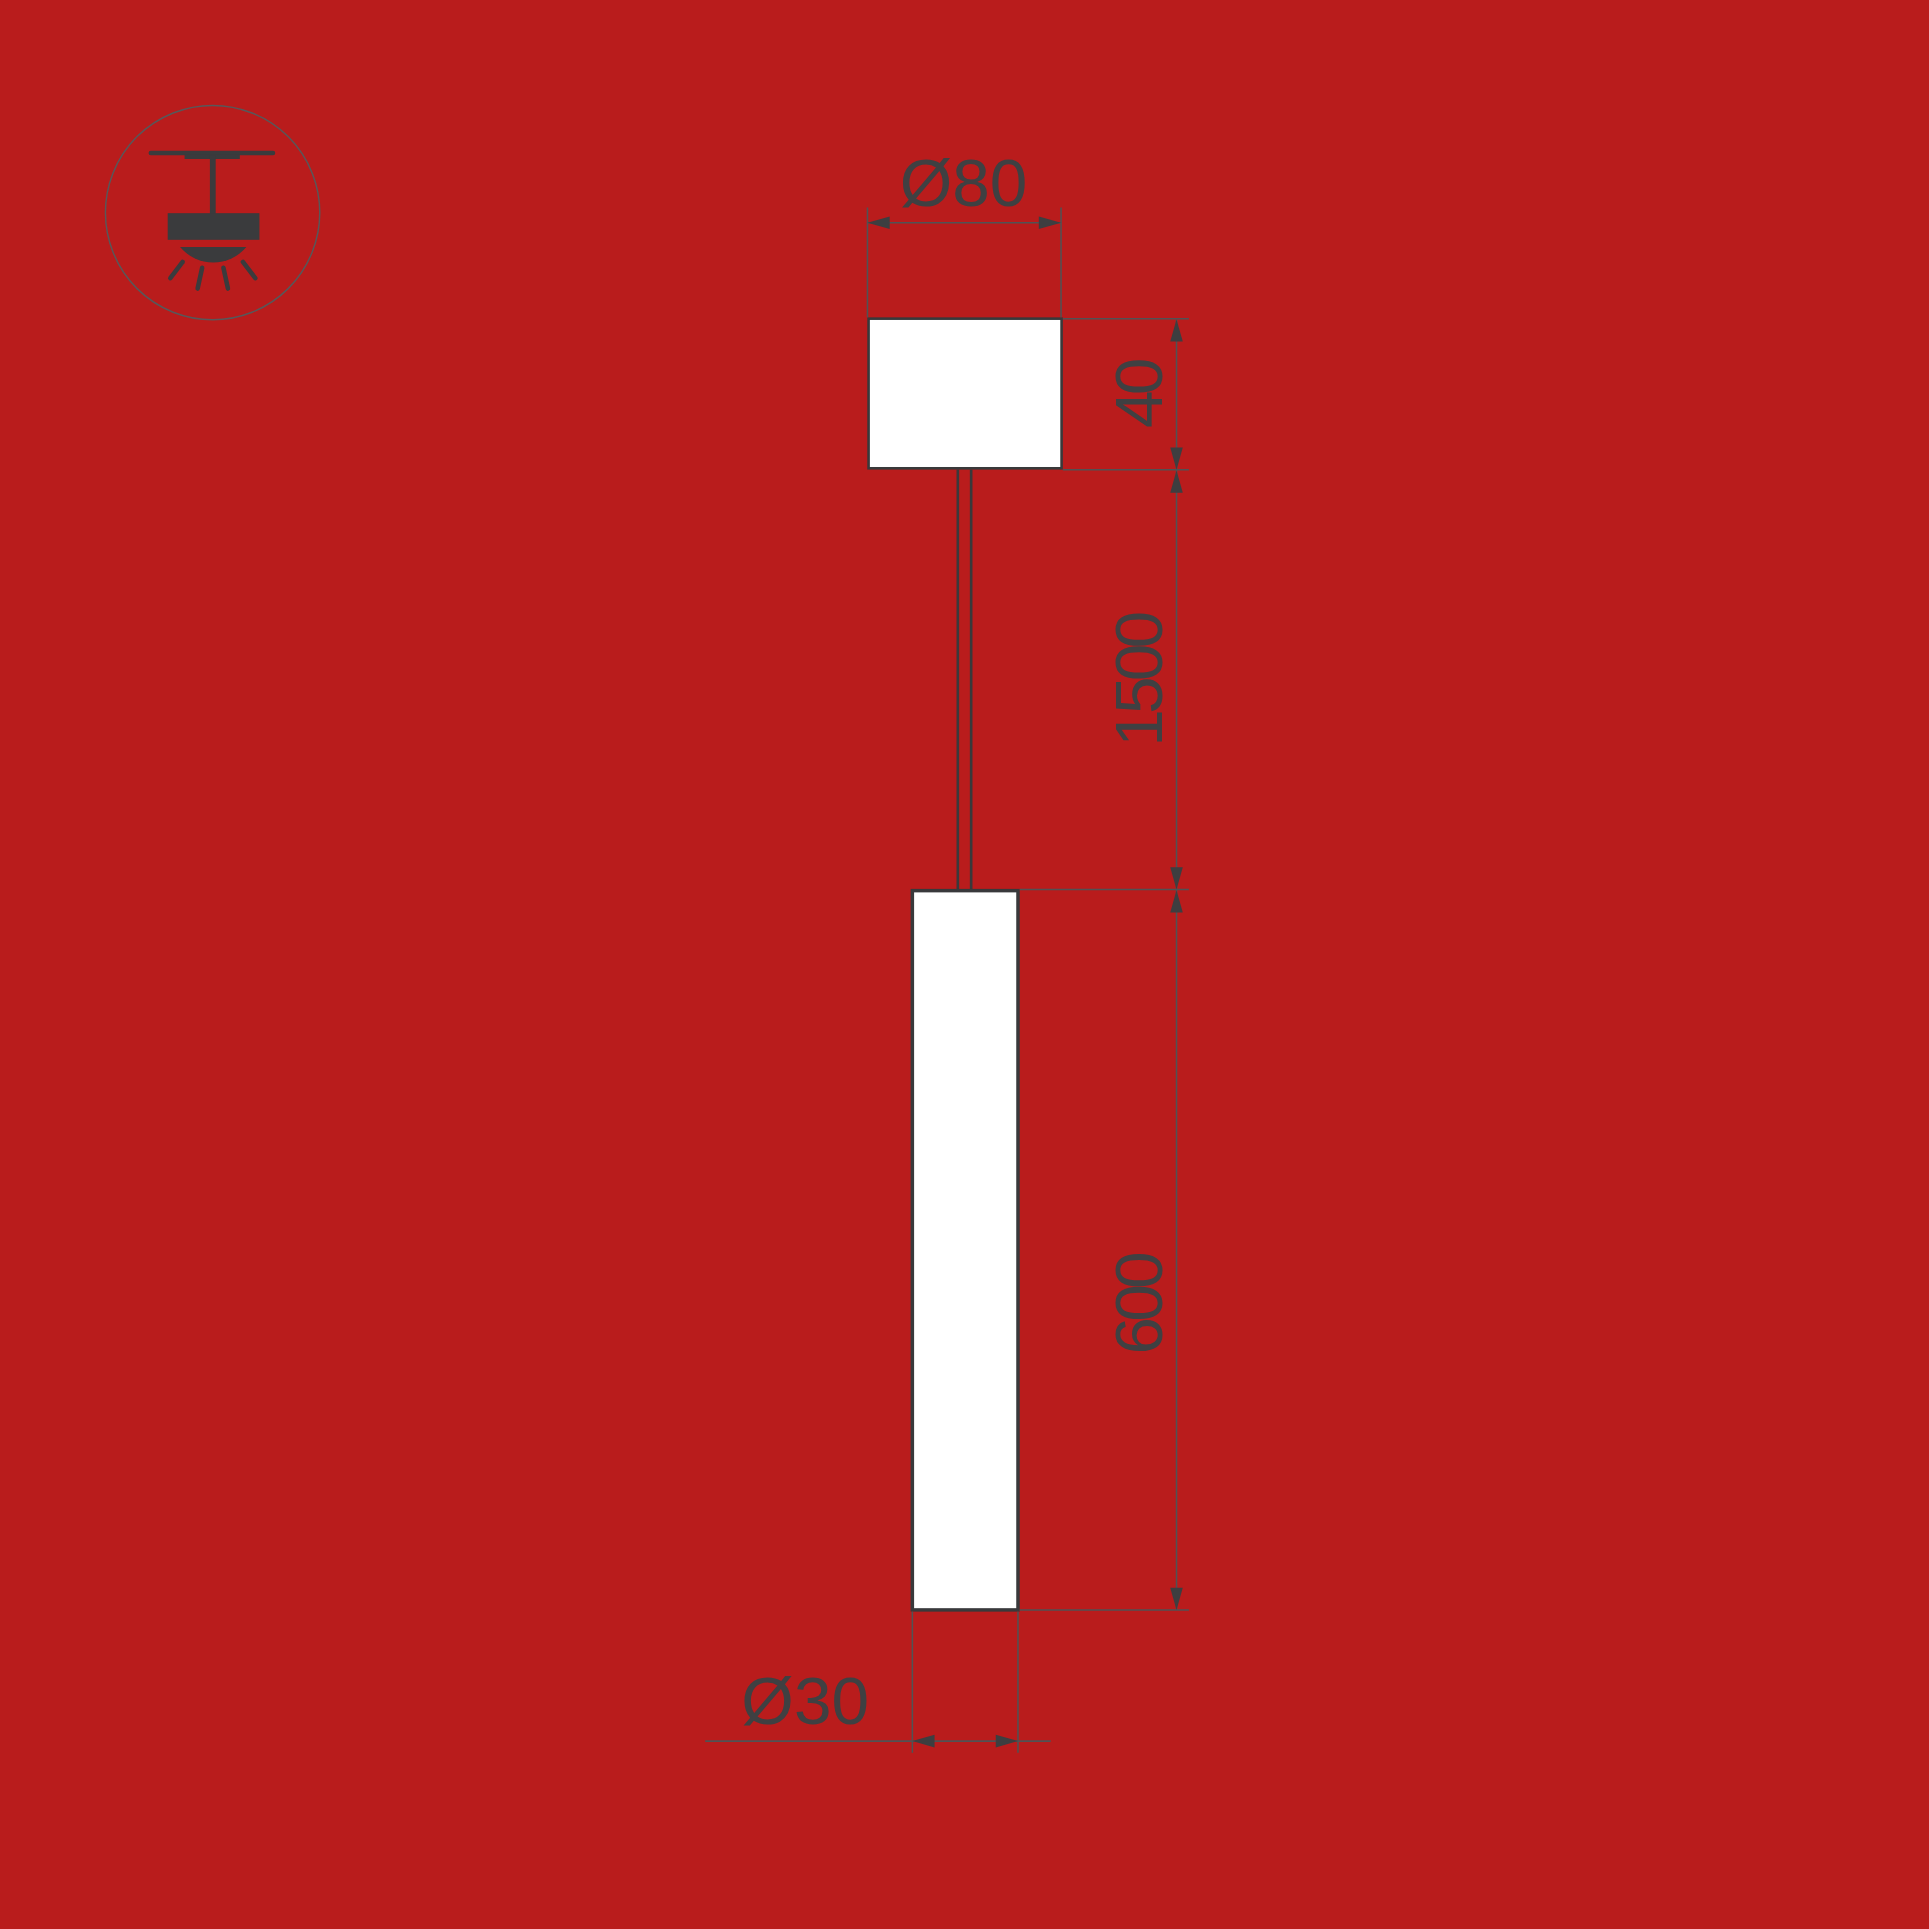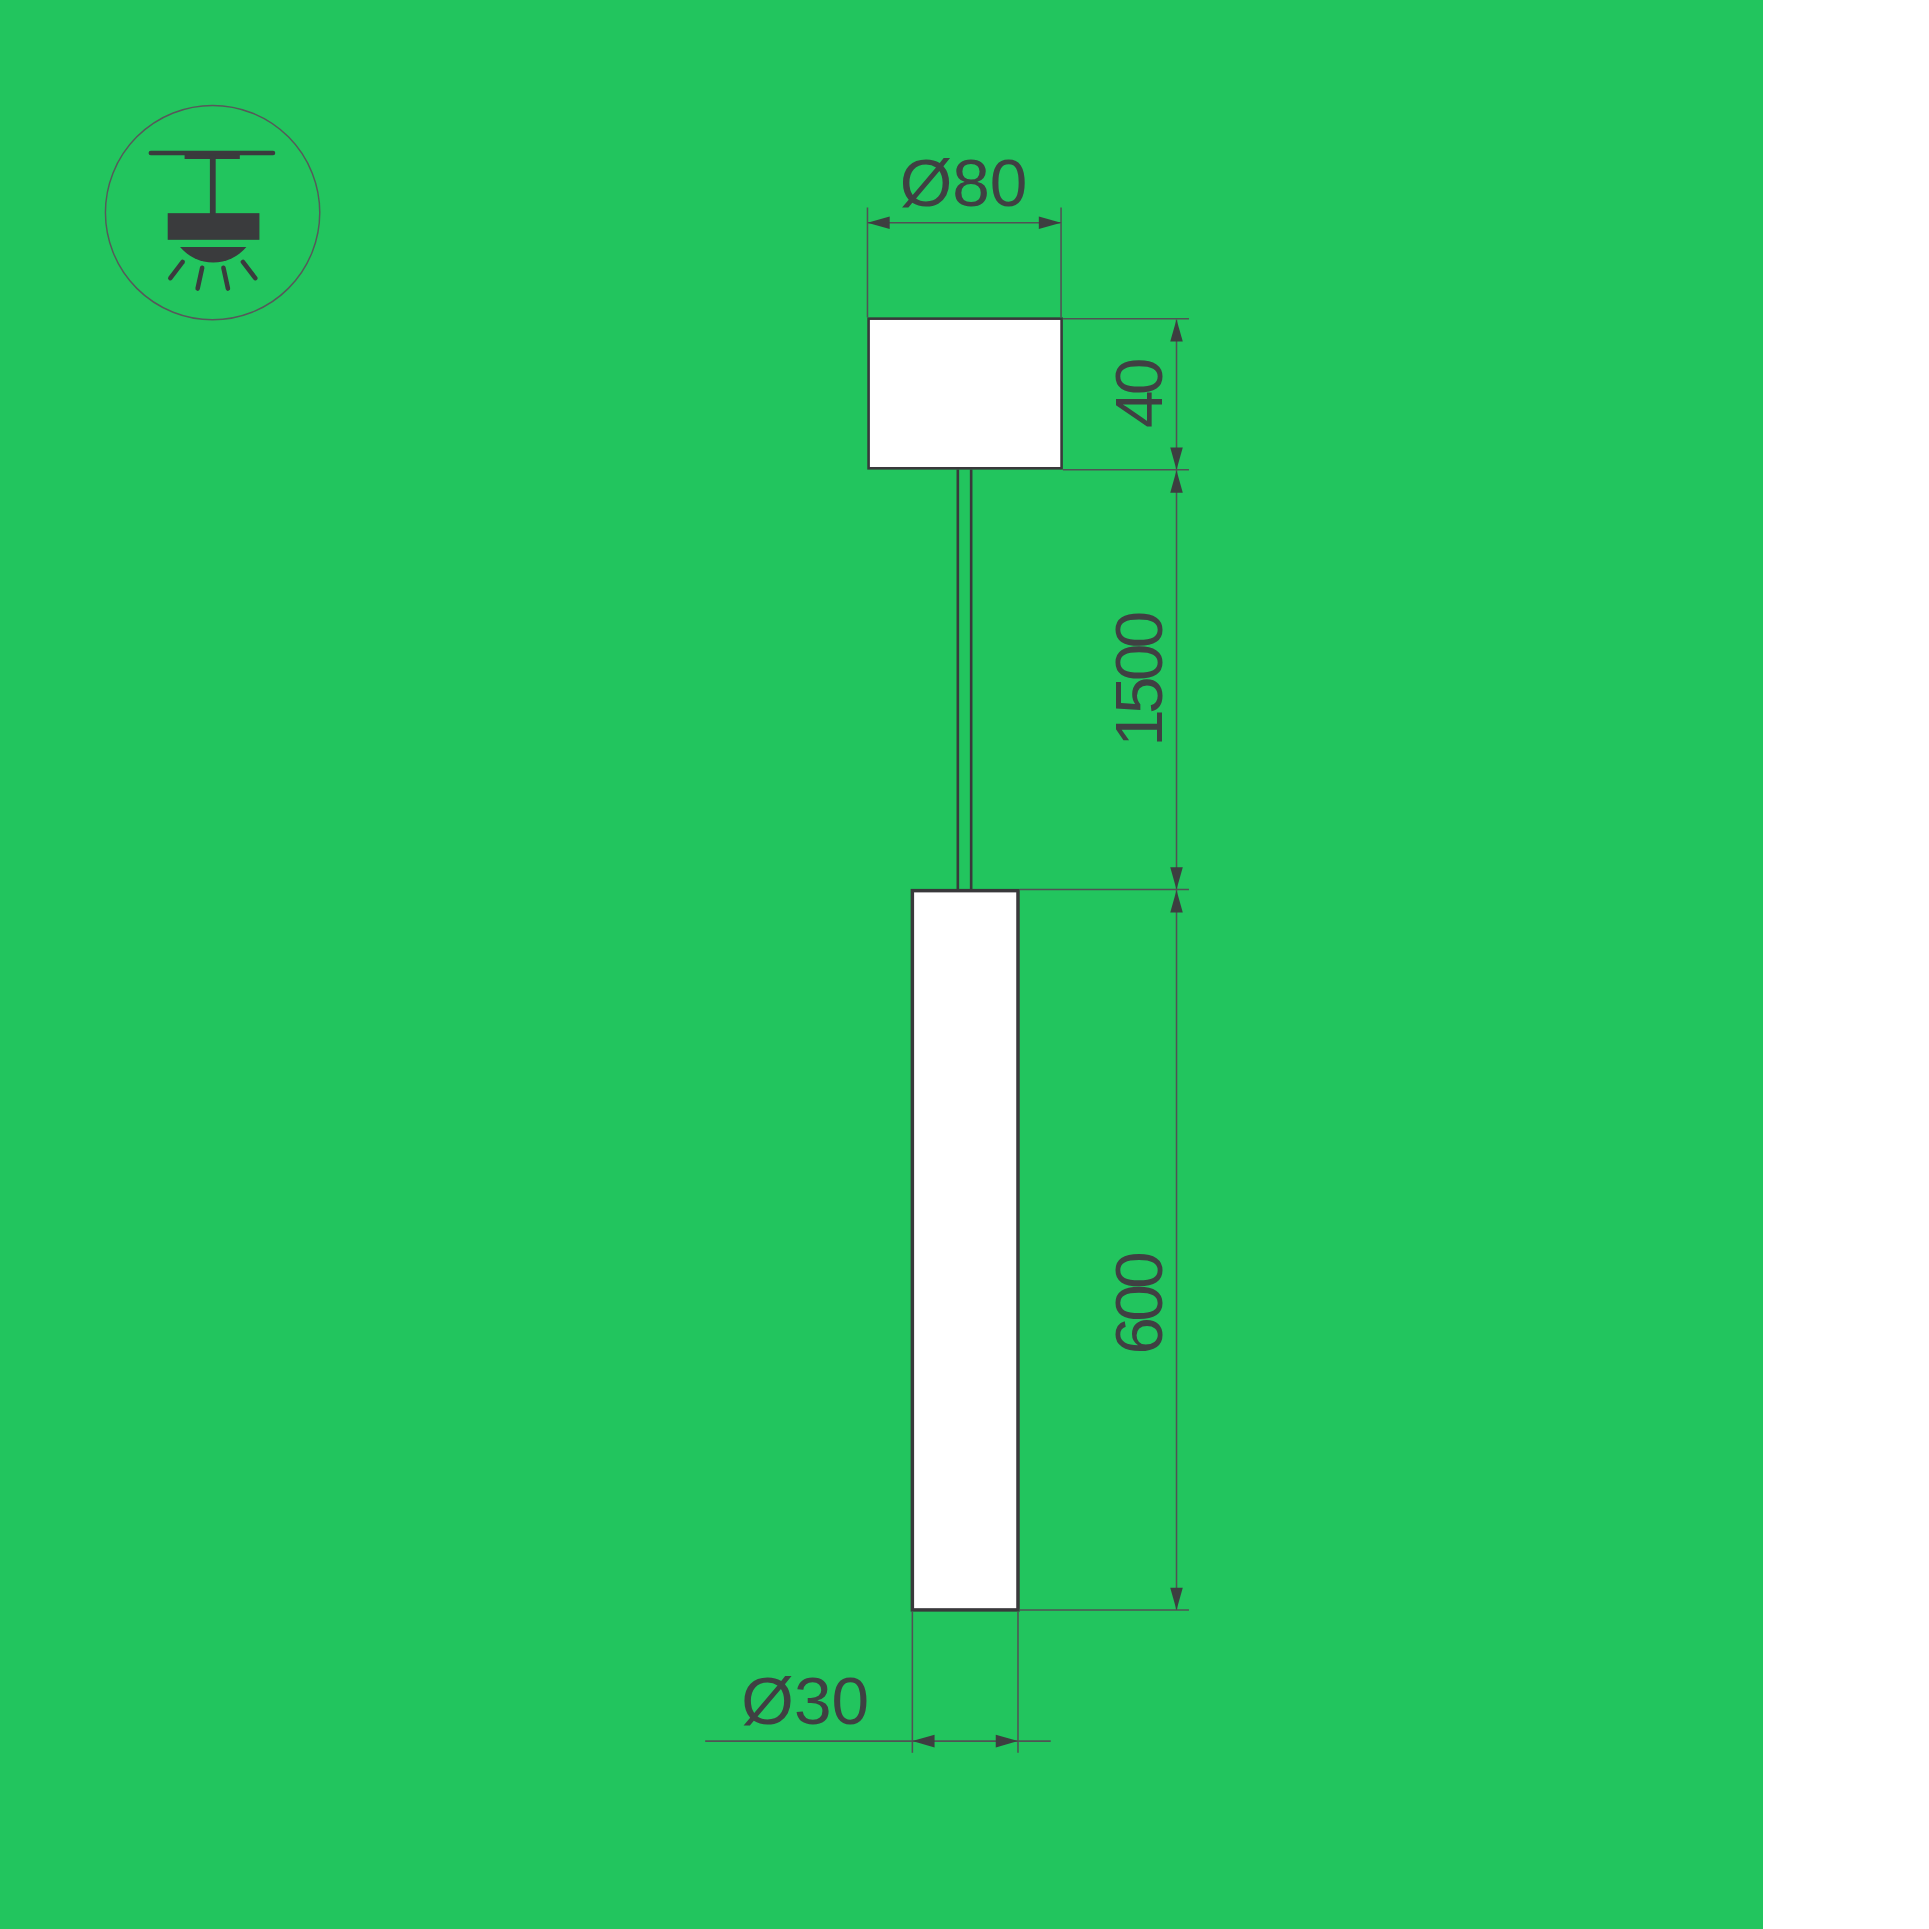--- a/index.html
+++ b/index.html
@@ -1,16 +1,16 @@
 <!DOCTYPE html>
 <html><head>
 <meta charset="utf-8">
 <style>
   html,body{margin:0;padding:0;background:#ffffff;}
-  .page{position:relative;width:1763px;height:1929px;background:#22c55e;overflow:hidden;}
+  .page{position:relative;width:1929px;height:1929px;background:#b91c1c;overflow:hidden;}
   svg{position:absolute;left:0;top:0;}
   text{font-family:"Liberation Sans",sans-serif;fill:#3f4042;}
 </style>
 </head>
 <body>
 <div class="page">
 <svg width="1929" height="1929" viewBox="0 0 1998 1998">
 
   <g stroke="#3a3b3d" fill="none">
     <circle cx="220.2" cy="220.2" r="111" stroke="#57585a" stroke-width="1.5"></circle>

